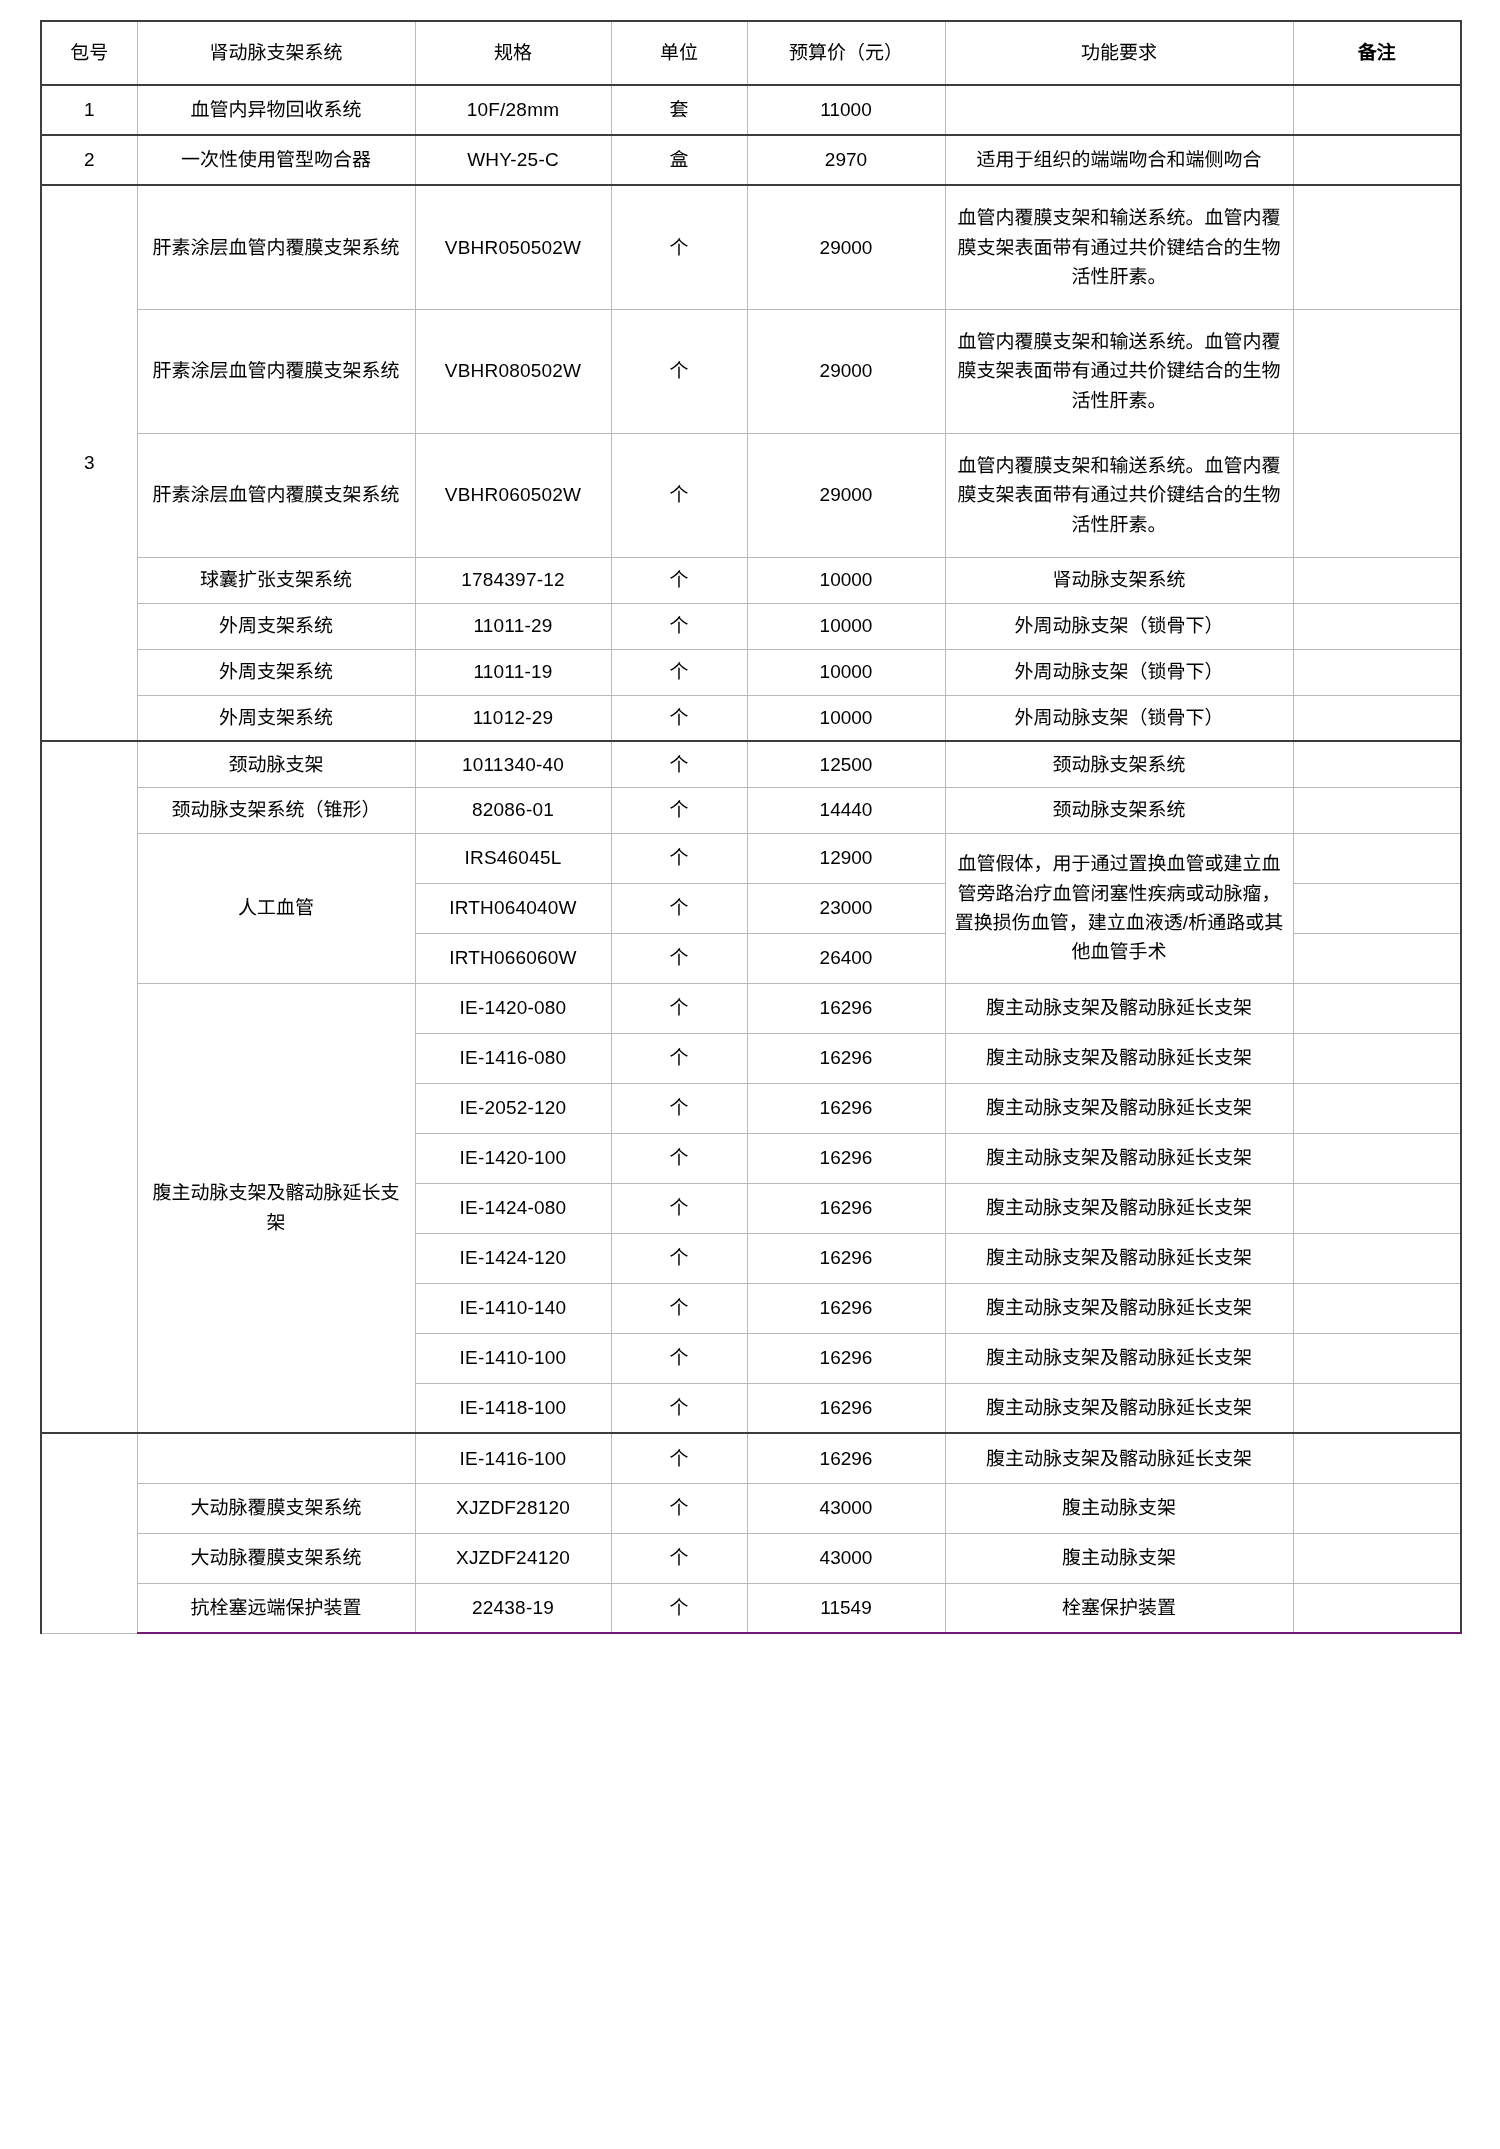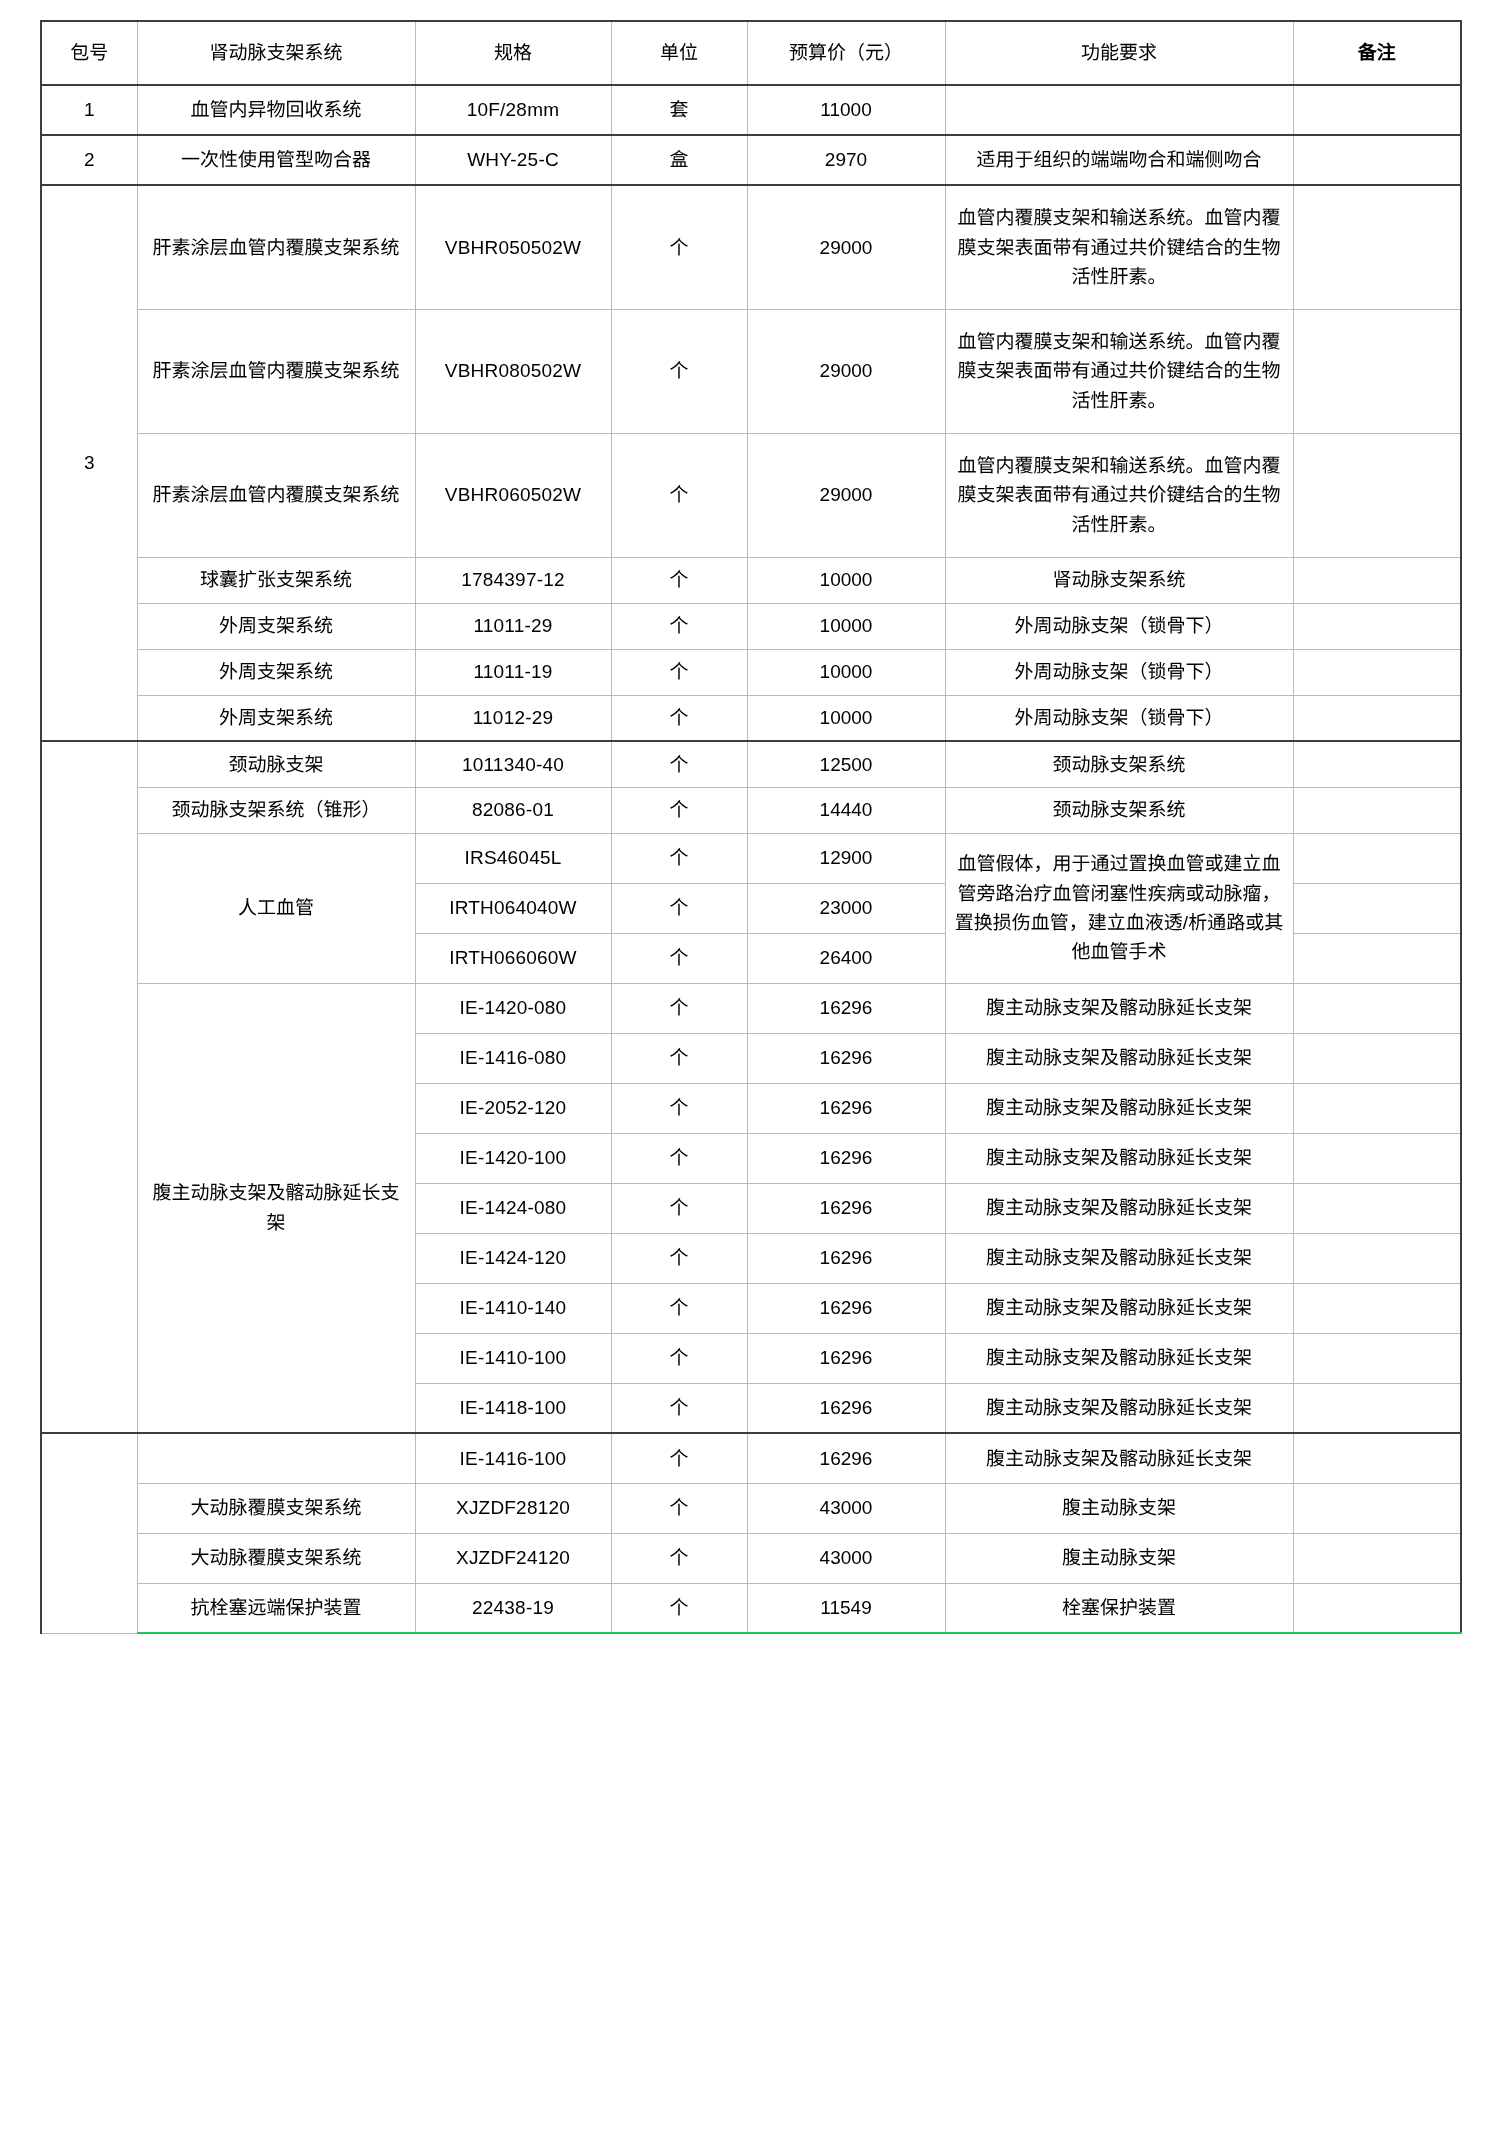--- a/index.html
+++ b/index.html
@@ -51,21 +51,21 @@
   
   table.catalog .grp-top > td,
   table.catalog .grp-top > th {
     border-top: 2px solid #3d3d3d;
   }
   table.catalog tr.hdr > th {
     border-top: 2px solid #3d3d3d;
     border-bottom: 1px solid #8a8a8a;
   }
   table.catalog tr.last-row > td {
-    border-bottom: 2px solid #22c55e;
+    border-bottom: 2px solid #701a75;
   }
   table.catalog td.pkg {
     border-left: 2px solid #3d3d3d;
   }
   table.catalog th.pkg-h {
     border-left: 2px solid #3d3d3d;
   }
   table.catalog td.note,
   table.catalog th.note-h {
     border-right: 2px solid #3d3d3d;

